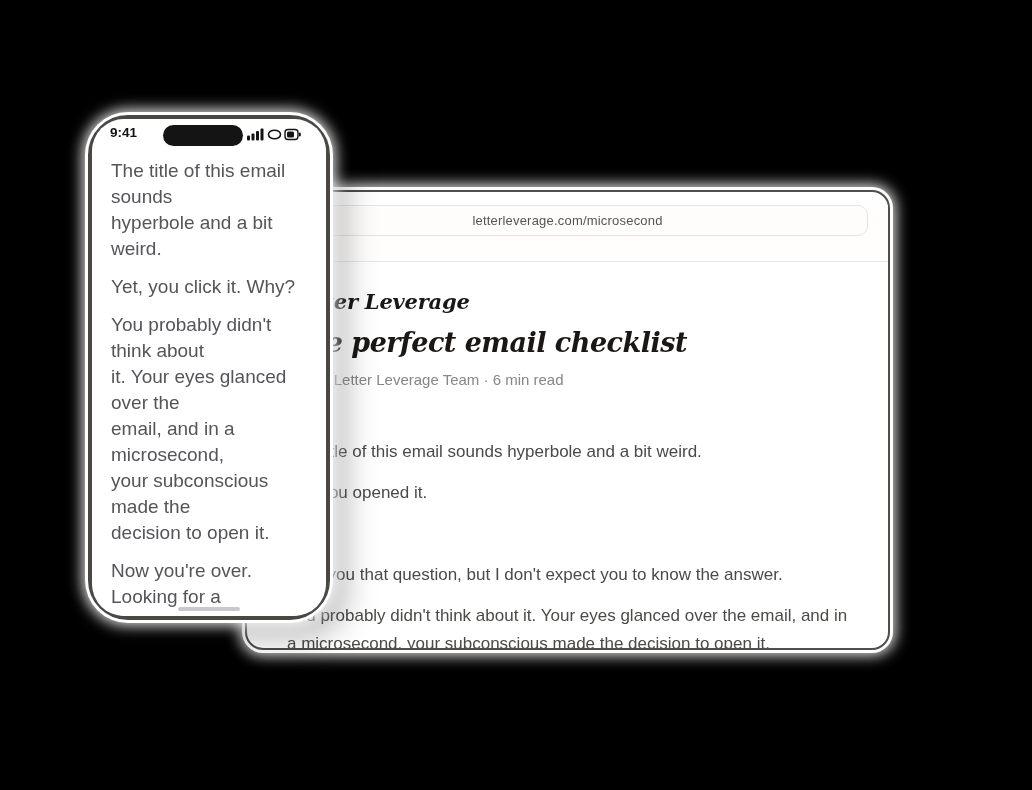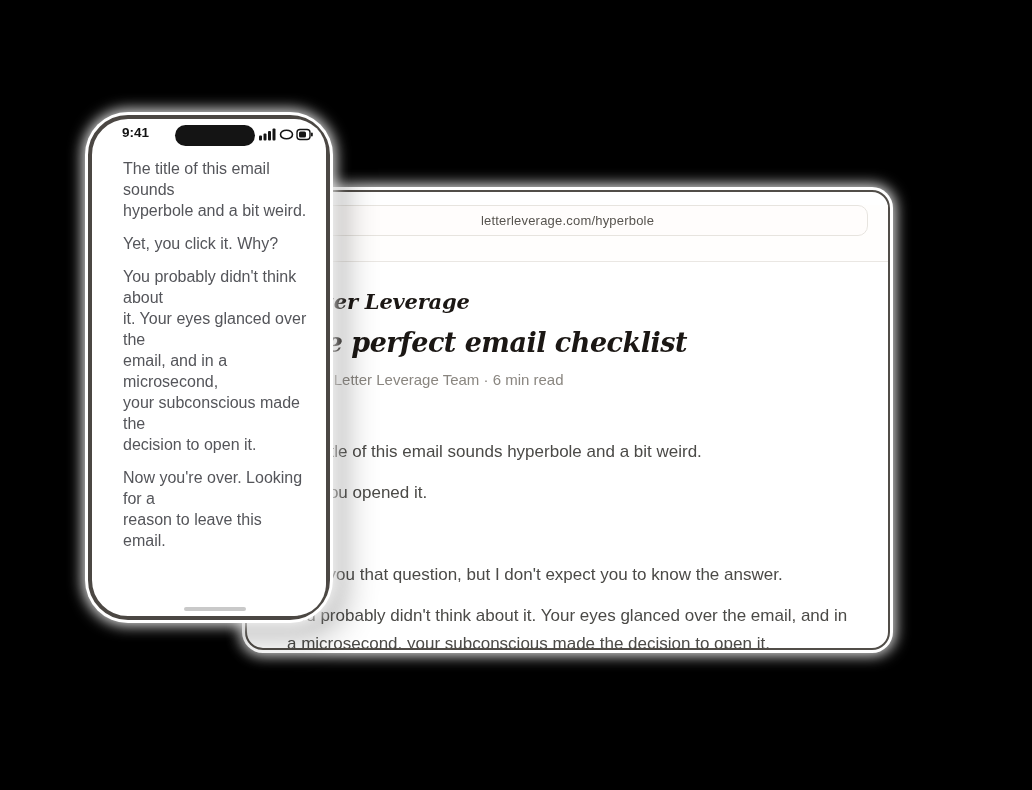--- a/index.html
+++ b/index.html
@@ -21,42 +21,42 @@
   .btitle{font-family:"DejaVu Serif",serif;font-weight:700;font-style:italic;
           font-size:27px;line-height:34px;color:#1b1714;letter-spacing:-.5px;margin:12px 0 0;}
   .byline{margin-top:11px;font-size:15px;color:#8a8680;}
   .barticle{margin-top:50px;}
   .barticle p{margin:0 0 13px;font-size:17px;line-height:28px;color:#4b4a47;white-space:pre-line;}
 
   
   .phone{position:absolute;left:88px;top:115px;width:242px;height:505px;box-sizing:border-box;
          background:#fff;border:4px solid #4b4743;border-radius:40px;z-index:2;
          box-shadow:0 0 0 3px #fff,0 0 14px 6px rgba(255,255,255,.85),14px 16px 34px rgba(0,0,0,.30);}
-  .screen{position:absolute;inset:0;border-radius:32px;overflow:hidden;background:#fff;margin-left:12px;}
+  .screen{position:absolute;inset:0;border-radius:32px;overflow:hidden;background:#fff;}
   .time{position:absolute;left:18px;top:6px;font-size:13.5px;font-weight:700;color:#121212;}
   .island{position:absolute;left:71px;top:6px;width:80px;height:21px;border-radius:11px;background:#141414;}
   .sticons{position:absolute;left:155px;top:8px;}
   .pcontent{padding:0 19px;margin-top:39px;}
   .ptitle{font-family:"DejaVu Serif",serif;font-weight:700;font-style:italic;
           font-size:19px;line-height:23px;color:#262220;letter-spacing:-.2px;
           white-space:pre-line;margin:0 0 15px;}
-  .pcontent p{margin:0 0 12px;font-size:16px;line-height:21px;color:#54555a;white-space:pre-line;}
+  .pcontent p{margin:0 0 12px;font-size:19px;line-height:26px;color:#54555a;white-space:pre-line;}
   .blue{color:#57a3ea;font-weight:700;}
   .homebar{position:absolute;left:50%;bottom:5px;transform:translateX(-50%);
            width:62px;height:4px;border-radius:2px;background:#c9c9c9;}
 </style>
 </head>
 <body>
 
 <div class="canvas">
 
   <div class="browser">
     <div class="chrome">
       <div class="urlbar">
-        <span>letterleverage.com/hyperbole</span>
+        <span>letterleverage.com/microsecond</span>
       </div>
     </div>
     <div class="bpage">
       <div class="blogo">Letter Leverage</div>
       <h1 class="btitle">The perfect email checklist</h1>
       <div class="byline">By the Letter Leverage Team · 6 min read</div>
       <div class="barticle">
         <p>The title of this email sounds hyperbole and a bit weird.</p>
         <p>Yet, you opened it.</p>
         <p>Why?</p>

